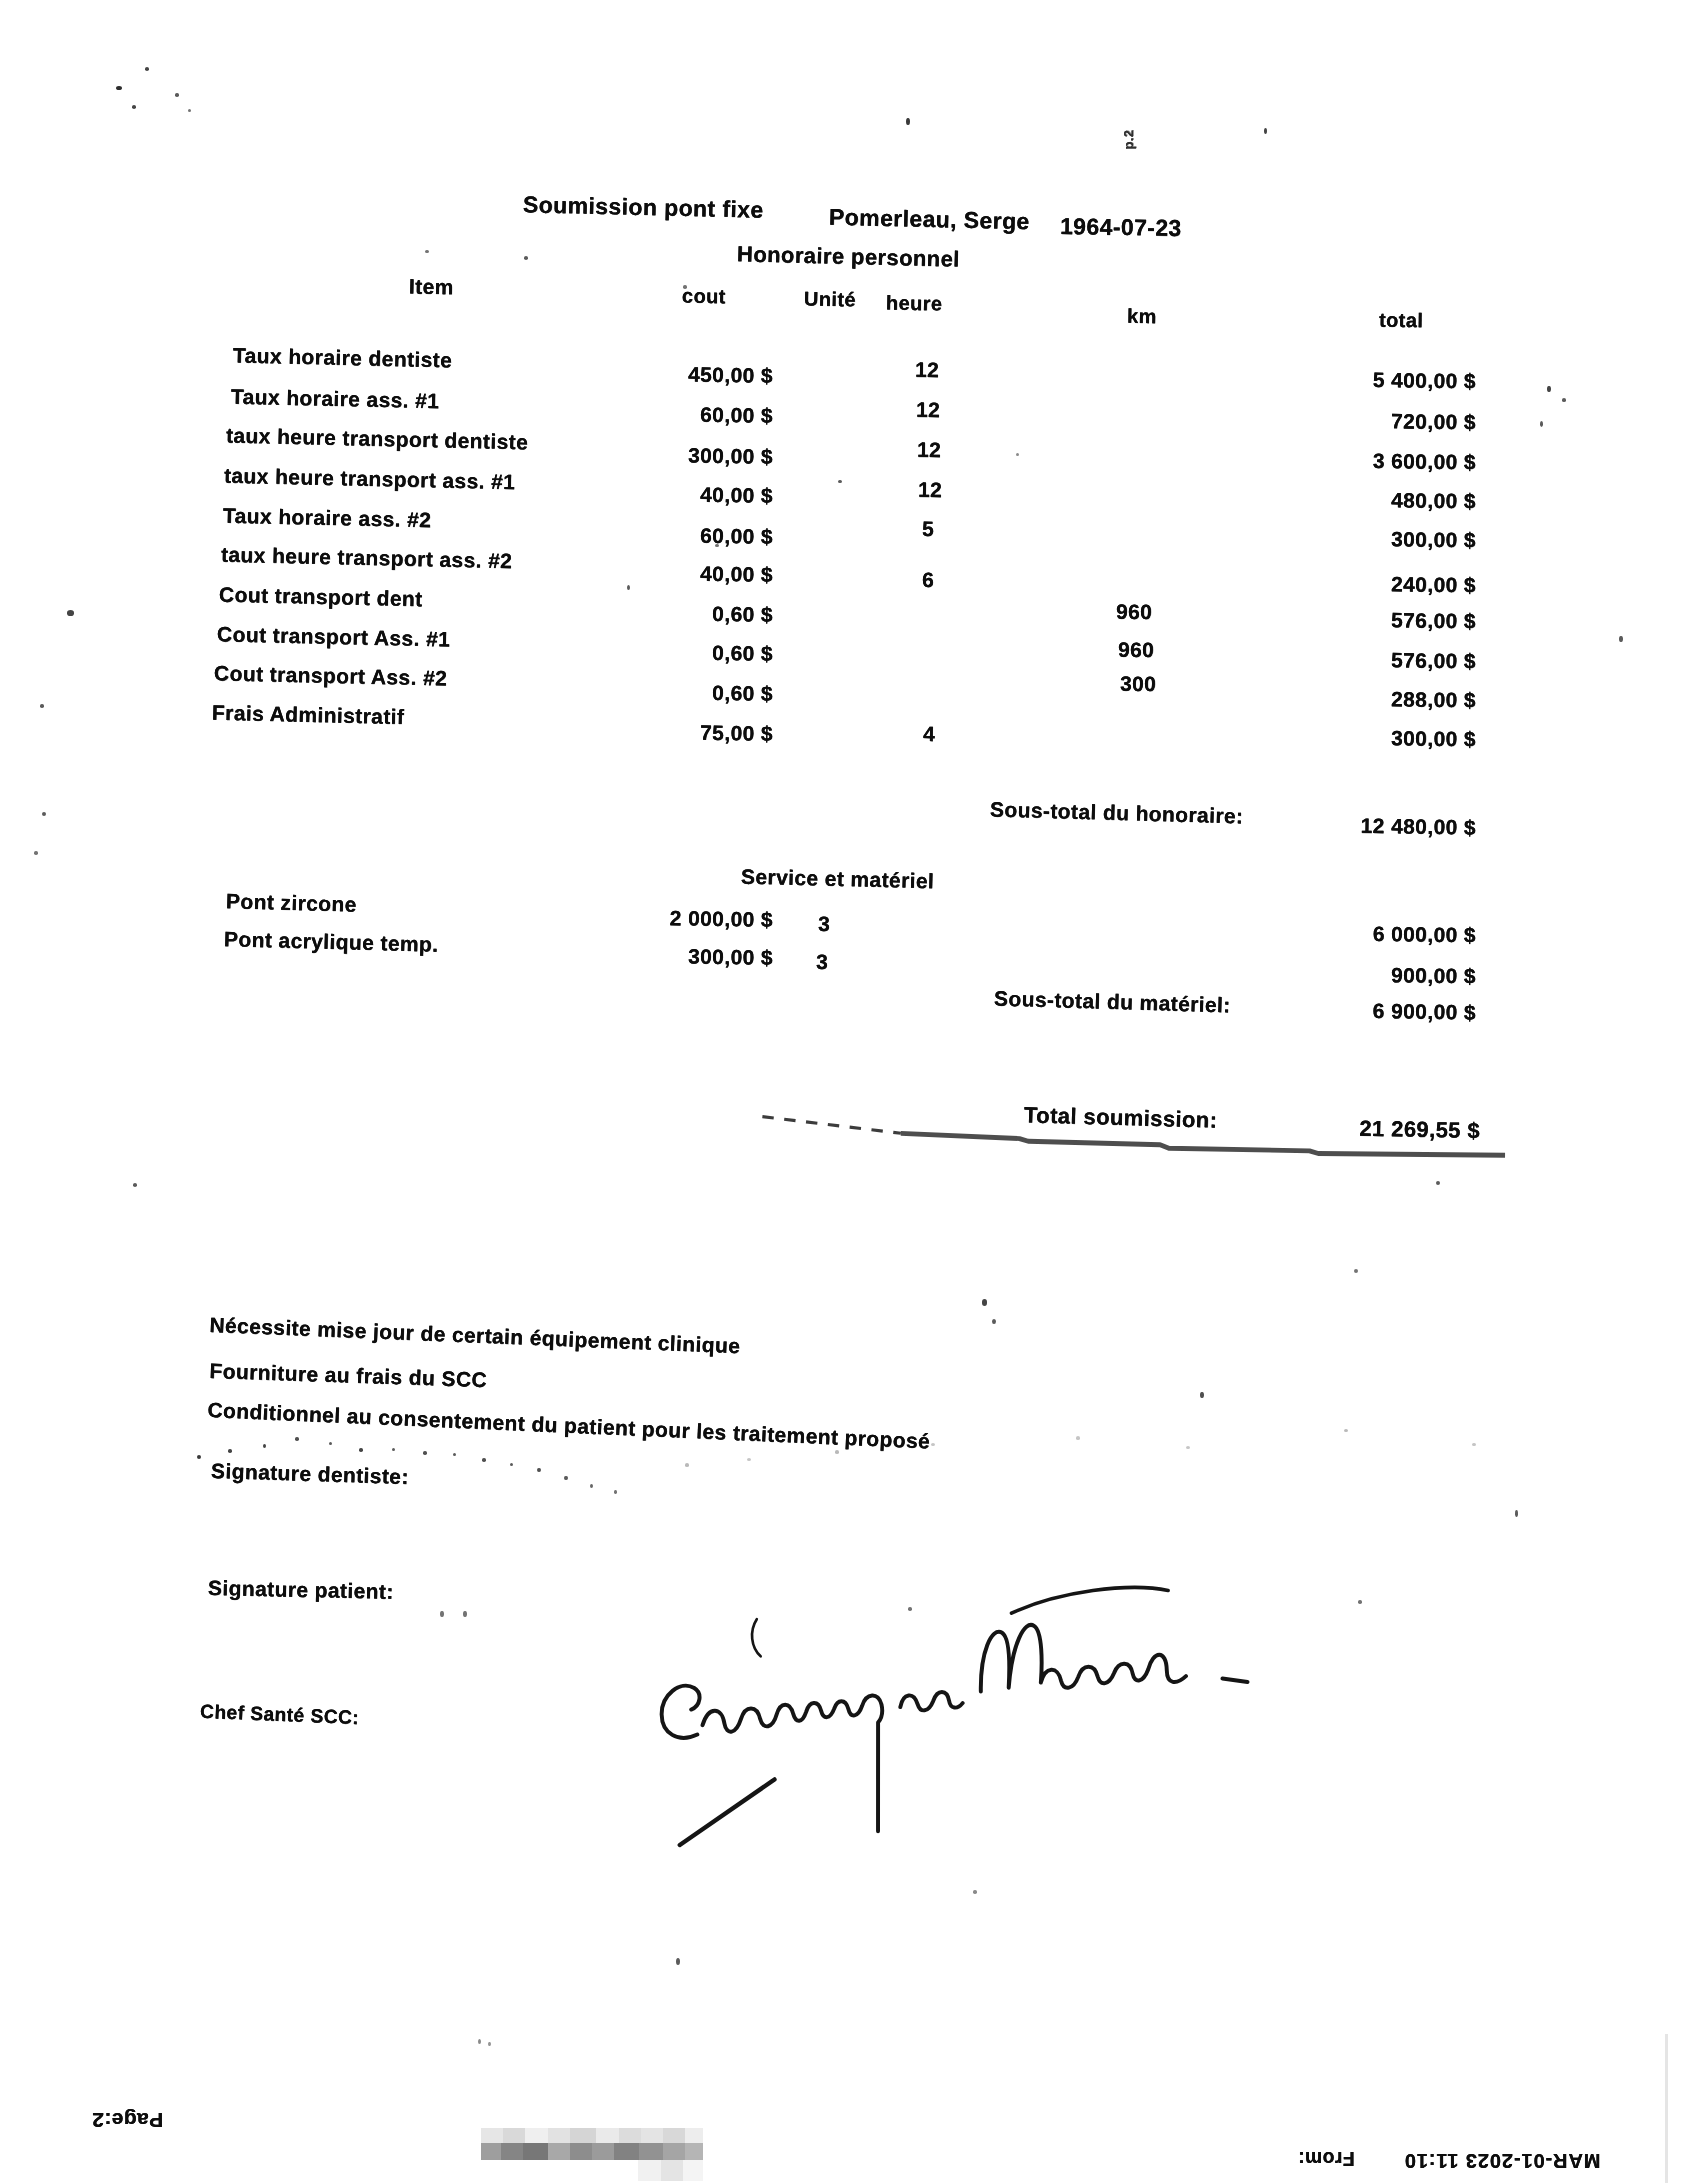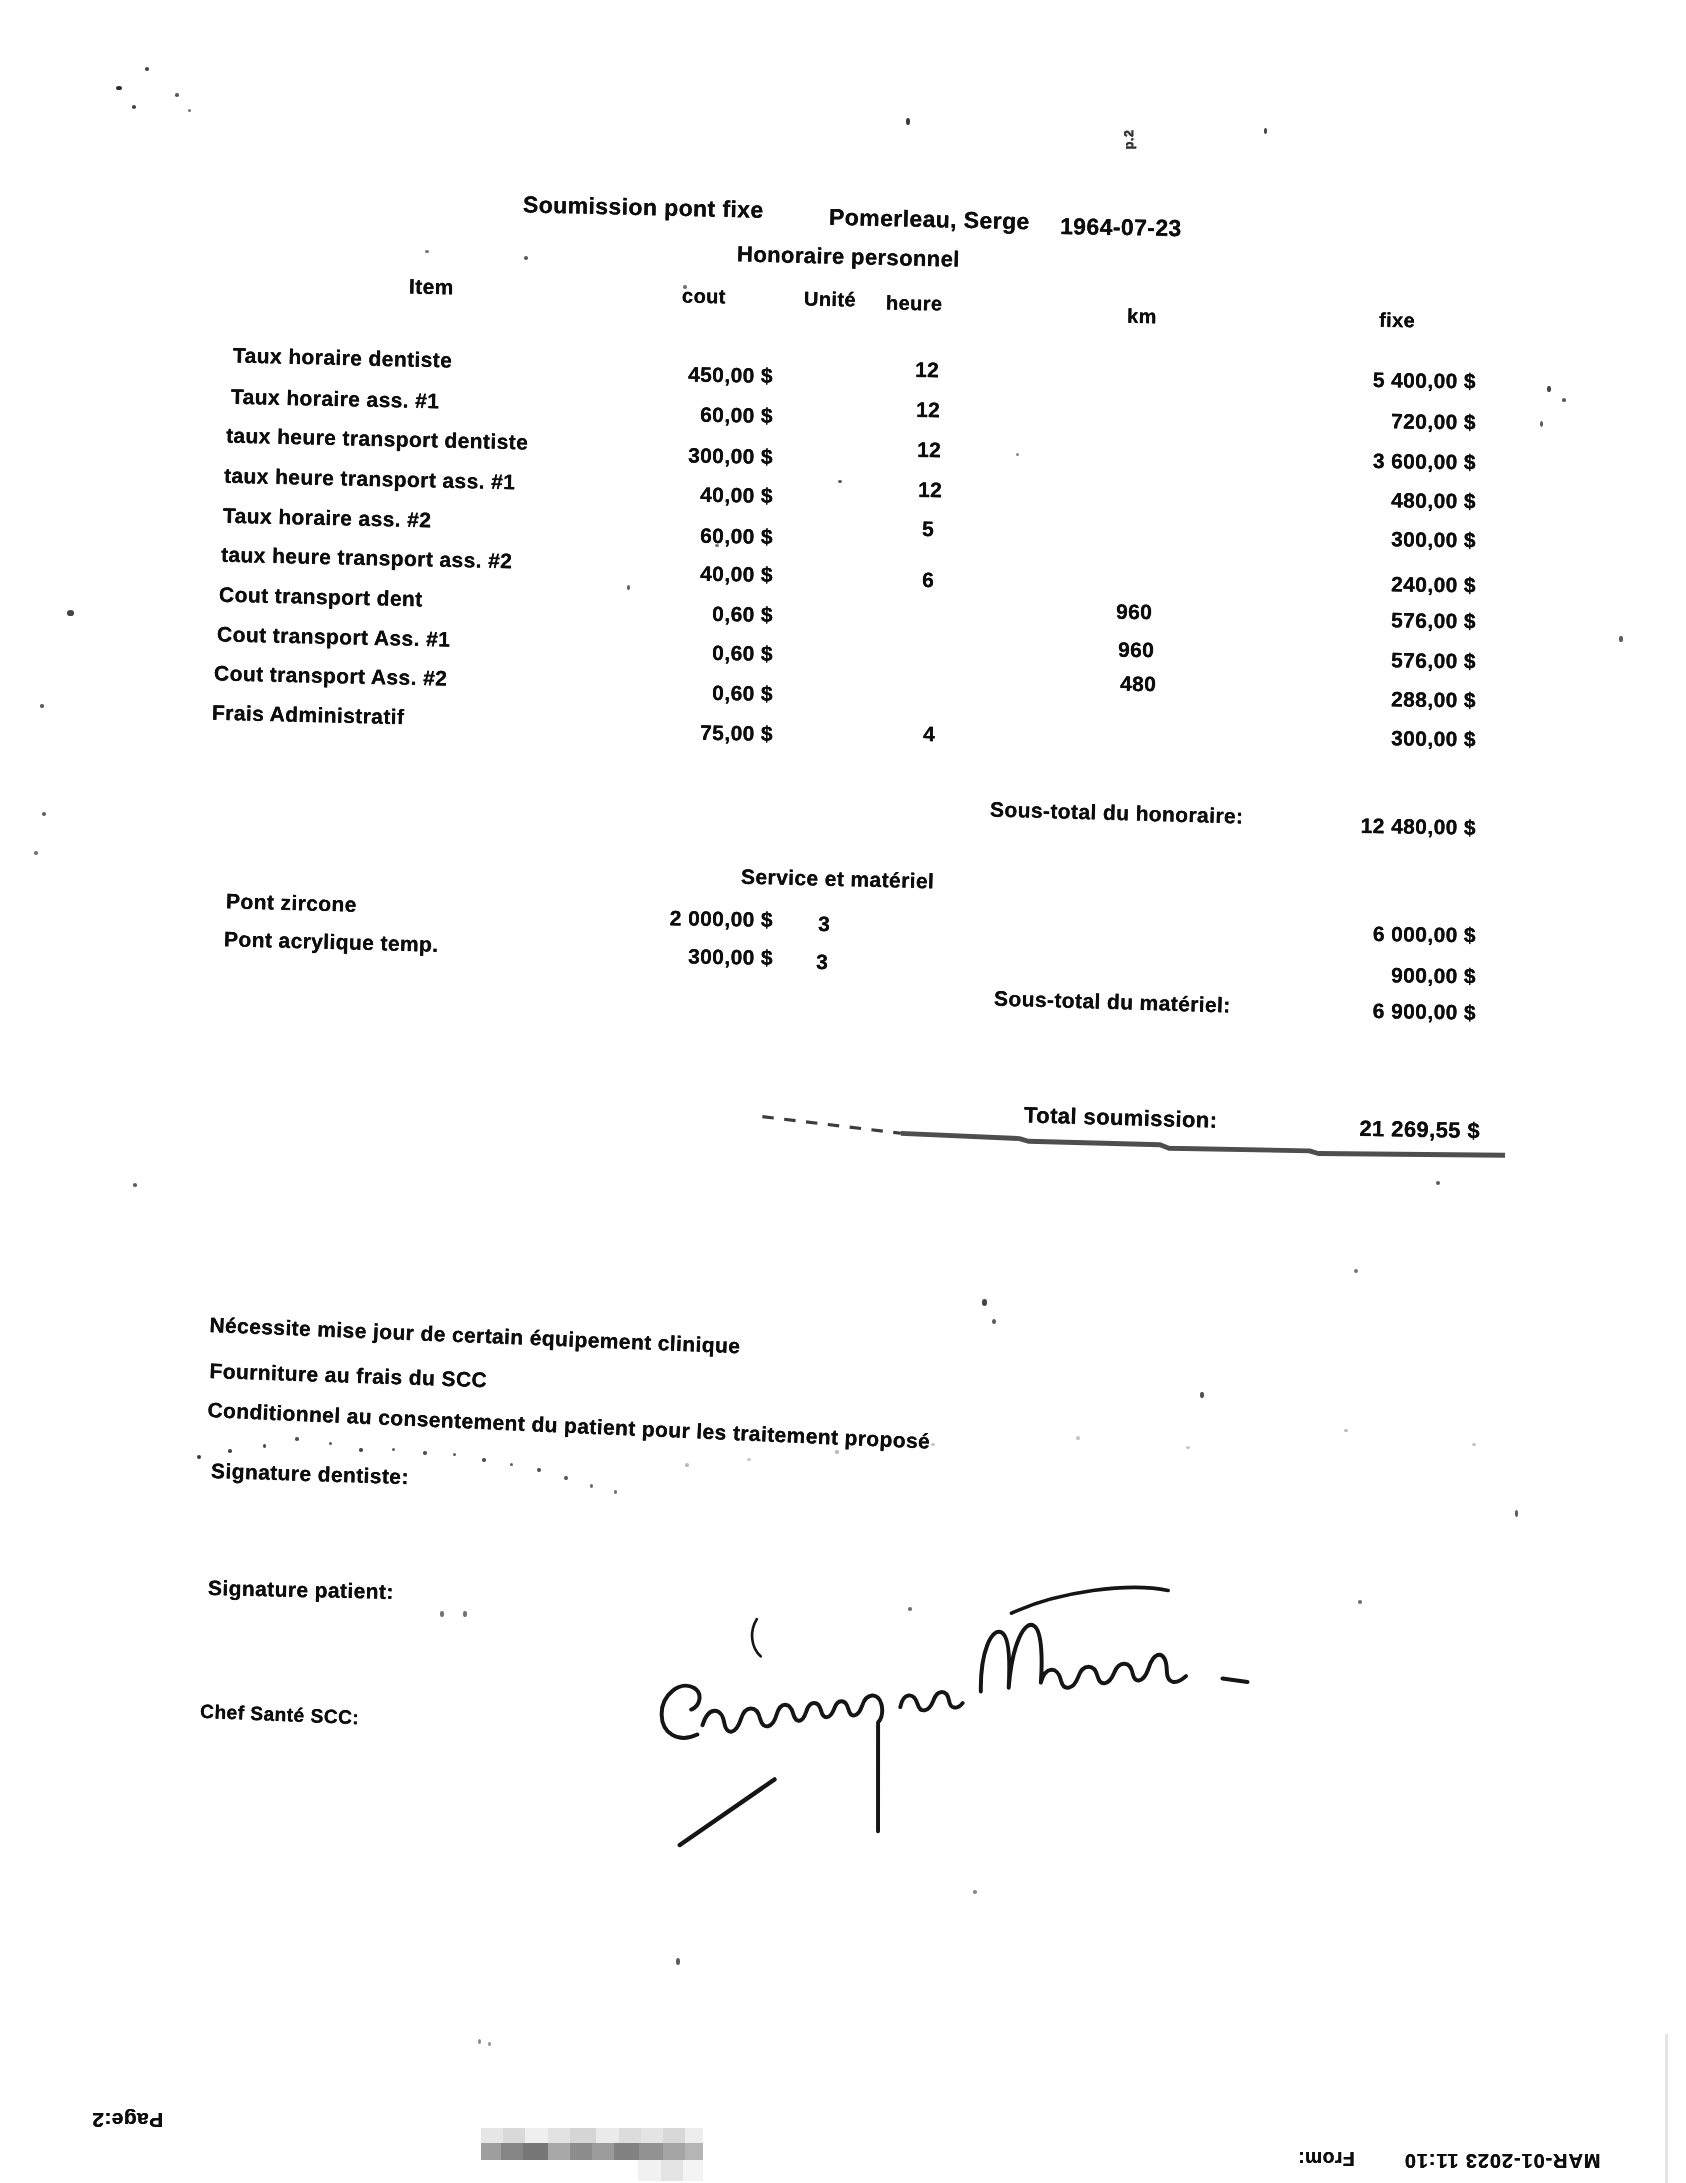--- a/index.html
+++ b/index.html
@@ -34,21 +34,21 @@
   <div class="abs txt f52" style="left:829px;top:206px;transform:rotate(1.3deg);">Pomerleau, Serge</div>
   <div class="abs txt f52" style="left:1060px;top:214px;transform:rotate(1.0deg);">1964-07-23</div>
   <div class="abs txt f50" style="left:737px;top:244px;transform:rotate(1.4deg);">Honoraire personnel</div>
   <div class="abs txt" style="left:1119px;top:132px;font-size:13px;transform:rotate(-90deg);opacity:.85;">p.2</div>
 
   <div class="abs txt f48" style="left:409px;top:275px;transform:rotate(1.2deg);">Item</div>
   <div class="abs txt f46" style="left:682px;top:285px;transform:rotate(1.2deg);">cout</div>
   <div class="abs txt f46" style="left:804px;top:288px;transform:rotate(1.2deg);">Unité</div>
   <div class="abs txt f46" style="left:886px;top:292px;transform:rotate(1.2deg);">heure</div>
   <div class="abs txt f46" style="left:1127px;top:305px;transform:rotate(0.8deg);">km</div>
-  <div class="abs txt f46" style="left:1379px;top:309px;transform:rotate(0.8deg);">fixe</div>
+  <div class="abs txt f46" style="left:1379px;top:309px;transform:rotate(0.8deg);">total</div>
 
   <div class="abs txt f48" style="left:233px;top:346px;transform:rotate(1.3deg);">Taux horaire dentiste</div>
   <div class="abs txt f48 rbox" style="left:545px;top:362px;width:228px;transform:rotate(1.0deg);">450,00 $</div>
   <div class="abs txt f48" style="left:915px;top:358px;transform:rotate(0.8deg);">12</div>
   <div class="abs txt f48 rbox" style="left:1261px;top:368px;width:215px;transform:rotate(0.8deg);">5 400,00 $</div>
 
   <div class="abs txt f48" style="left:231px;top:387px;transform:rotate(1.3deg);">Taux horaire ass. #1</div>
   <div class="abs txt f48 rbox" style="left:545px;top:402px;width:228px;transform:rotate(1.0deg);">60,00 $</div>
   <div class="abs txt f48" style="left:916px;top:398px;transform:rotate(0.8deg);">12</div>
   <div class="abs txt f48 rbox" style="left:1261px;top:409px;width:215px;transform:rotate(0.8deg);">720,00 $</div>
@@ -78,21 +78,21 @@
   <div class="abs txt f48" style="left:1116px;top:600px;transform:rotate(0.6deg);">960</div>
   <div class="abs txt f48 rbox" style="left:1261px;top:608px;width:215px;transform:rotate(0.8deg);">576,00 $</div>
 
   <div class="abs txt f48" style="left:217px;top:625px;transform:rotate(1.3deg);">Cout transport Ass. #1</div>
   <div class="abs txt f48 rbox" style="left:545px;top:640px;width:228px;transform:rotate(1.0deg);">0,60 $</div>
   <div class="abs txt f48" style="left:1118px;top:638px;transform:rotate(0.6deg);">960</div>
   <div class="abs txt f48 rbox" style="left:1261px;top:648px;width:215px;transform:rotate(0.8deg);">576,00 $</div>
 
   <div class="abs txt f48" style="left:214px;top:664px;transform:rotate(1.3deg);">Cout transport Ass. #2</div>
   <div class="abs txt f48 rbox" style="left:545px;top:680px;width:228px;transform:rotate(1.0deg);">0,60 $</div>
-  <div class="abs txt f48" style="left:1120px;top:672px;transform:rotate(0.6deg);">480</div>
+  <div class="abs txt f48" style="left:1120px;top:672px;transform:rotate(0.6deg);">300</div>
   <div class="abs txt f48 rbox" style="left:1261px;top:687px;width:215px;transform:rotate(0.8deg);">288,00 $</div>
 
   <div class="abs txt f48" style="left:212px;top:703px;transform:rotate(1.3deg);">Frais Administratif</div>
   <div class="abs txt f48 rbox" style="left:545px;top:720px;width:228px;transform:rotate(1.0deg);">75,00 $</div>
   <div class="abs txt f48" style="left:923px;top:722px;transform:rotate(0.8deg);">4</div>
   <div class="abs txt f48 rbox" style="left:1261px;top:726px;width:215px;transform:rotate(0.8deg);">300,00 $</div>
 
   <div class="abs txt f48" style="left:990px;top:801px;transform:rotate(1.6deg);">Sous-total du honoraire:</div>
   <div class="abs txt f48 rbox" style="left:1265px;top:814px;width:211px;transform:rotate(1.0deg);">12 480,00 $</div>
 

